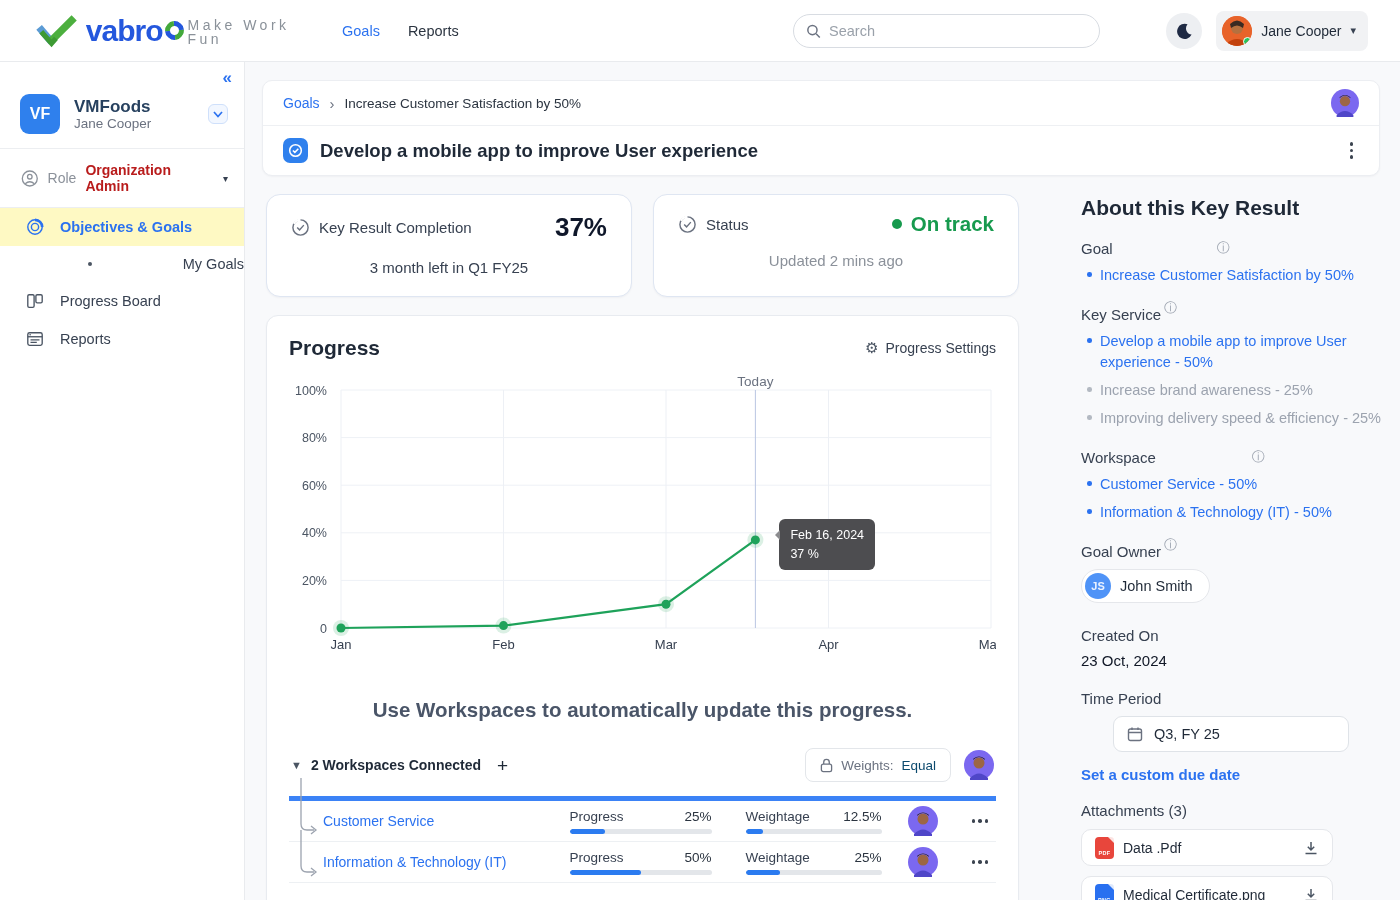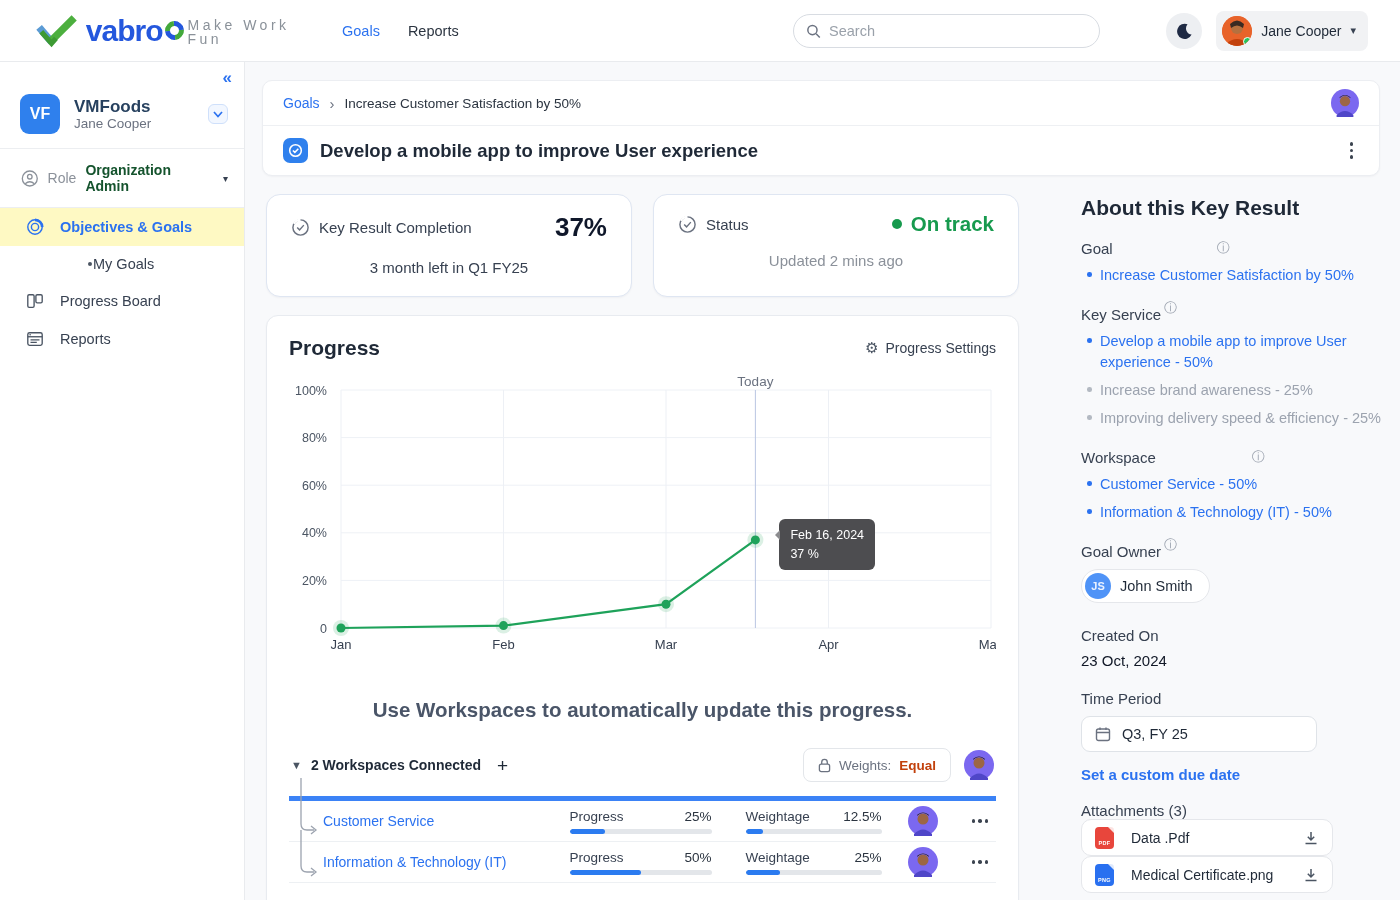--- a/index.html
+++ b/index.html
@@ -41,26 +41,26 @@
   .org-row { display:flex; align-items:center; gap:14px; padding:32px 16px 14px 20px; }
   .org-badge { width:40px; height:40px; border-radius:9px; background:#2f80ed; color:#fff; font-weight:700;
     font-size:16px; display:flex; align-items:center; justify-content:center; }
   .org-name { font-size:17px; font-weight:700; color:#27415f; line-height:1.15; }
   .org-sub { font-size:13.5px; color:#6b7280; }
   .org-expand { margin-left:auto; width:20px; height:20px; border:1px solid #cfe0fb; background:#f2f7ff;
     border-radius:6px; display:flex; align-items:center; justify-content:center; cursor:pointer; }
   .side-divider { border-top:1px solid #eceef1; }
   .role-row { display:flex; align-items:center; gap:9px; padding:13px 16px 13px 21px; font-size:14px; }
   .role-label { color:#8b919a; }
-  .role-value { color:#14532d; font-weight:600; }
+  .role-value { color:#b91c1c; font-weight:600; }
   .role-caret { margin-left:6px; font-size:10px; color:#374151; }
   .side-item { display:flex; align-items:center; gap:16px; height:38px; padding-left:26px;
     font-size:14.5px; color:#374151; cursor:pointer; }
   .side-item.active { background:#fef9c3; color:#2b72f0; font-weight:600; }
-  .side-item.sub { padding-left:88px; gap:1px; height:36px; }
+  .side-item.sub { padding-left:88px; gap:9px; height:36px;justify-content:space-between; }
   .bullet-dot { width:4px; height:4px; border-radius:50%; background:#4b5563; }
   .side-item .si-ic { width:18px; display:flex; justify-content:center; }
 
   
   .head-card { position:absolute; left:262px; top:80px; width:1118px; background:#fff;
     border:1px solid #eceef2; border-radius:10px; box-shadow:0 1px 2px rgba(16,24,40,.04); z-index:5; }
   .crumb-row { height:44px; display:flex; align-items:center; padding:0 20px; gap:10px; }
   .crumb-link { color:#2b72f0; font-size:14px; cursor:pointer; }
   .crumb-sep { color:#6b7280; font-size:15px; }
   .crumb-cur { color:#2b3440; font-size:13.5px; }
@@ -102,21 +102,21 @@
     border-right-color:#8b8b8e; }
   .ws-heading { text-align:center; font-size:20.5px; font-weight:600; color:#4a5568; margin-top:26px; }
   .ws-section { position:relative; margin-top:26px; }
   .ws-bar { display:flex; align-items:center; padding:0 2px; }
   .ws-caret { font-size:11px; color:#4b5563; cursor:pointer; }
   .ws-connected { font-size:14px; font-weight:600; color:#1f2937; margin-left:9px; }
   .ws-plus { font-size:19px; color:#1f2937; margin-left:16px; cursor:pointer; line-height:1; }
   .weights-btn { margin-left:auto; height:34px; border:1px solid #e3e6ea; border-radius:8px; background:#fff;
     display:flex; align-items:center; gap:8px; padding:0 14px; cursor:pointer; }
   .weights-lbl { font-size:13.5px; color:#6b7280; }
-  .weights-val { font-size:13.5px; font-weight:700; color:#c2410c; }
+  .weights-val { font-size:13.5px; font-weight:400; color:#0c4a6e; }
   .ws-bar .avatar { margin-left:13px; }
   .tree-lines { position:absolute; left:6px; top:30px; }
   .ws-table { margin-top:14px; border-top:5px solid #3b82f6; }
   .ws-row { display:flex; align-items:center; height:41px; border-bottom:1px solid #edf0f3; padding-left:34px; }
   .ws-name { font-size:14px; color:#2b72f0; cursor:pointer; flex:1; }
   .metric { width:142px; }
   .metric.w2 { width:136px; margin-left:34px; }
   .metric-top { display:flex; justify-content:space-between; font-size:13.5px; color:#374151; margin-bottom:5px; }
   .metric-val { color:#2b3440; }
   .bar-track { height:5px; background:#e3e6ea; border-radius:3px; overflow:hidden; }
@@ -139,25 +139,25 @@
   .blist li.link::before { background:#2b72f0; }
   .blist li.dim { color:#9ca3af; }
   .blist li.dim::before { background:#b3b9c2; }
   .owner-pill { display:inline-flex; align-items:center; gap:9px; border:1px solid #e5e7eb; border-radius:999px;
     padding:3px 16px 3px 3px; margin-top:9px; background:#fff; }
   .owner-av { width:26px; height:26px; border-radius:50%; background:#4f93f7; color:#eaf2ff; font-size:11px;
     font-weight:700; display:flex; align-items:center; justify-content:center; }
   .owner-name { font-size:14.5px; color:#1f2937; }
   .plain-value { font-size:15px; color:#111827; margin-top:8px; }
   .tp-select { margin-top:9px; width:236px; height:36px; border:1px solid #dfe3e8; border-radius:9px;
-    display:flex; align-items:center; gap:11px; padding:0 13px; background:#fff; cursor:pointer; }
+    display:flex; align-items:center; gap:11px; padding:0 13px; background:#fff; cursor:pointer;margin-left:32px; }
   .tp-value { font-size:14.5px; color:#1f2937; font-weight:500; }
   .due-link { display:inline-block; margin-top:14px; font-size:15px; font-weight:600; color:#2b72f0; cursor:pointer; }
   .attach-card { width:252px; height:37px; border:1px solid #e5e7eb; border-radius:10px; background:#fff;
-    display:flex; align-items:center; gap:17px; padding:0 13px; margin-top:0; }
+    display:flex; align-items:center; gap:9px; padding:0 13px; margin-top:10px; }
   .file-ic { width:19px; height:22px; border-radius:4px; position:relative; display:flex; align-items:flex-end;
     justify-content:center; }
   .file-ic.pdf { background:#e8463c; }
   .file-ic.png { background:#2970f0; }
   .file-ic span { color:#fff; font-size:5.5px; font-weight:700; margin-bottom:3px; letter-spacing:.3px; }
   .file-ic::before { content:""; position:absolute; top:0; right:0; border:3.5px solid transparent;
     border-top-color:#fff; border-right-color:#fff; border-top-right-radius:3px; opacity:.85; }
   .attach-name { font-size:14px; color:#1f2937; }
   .dl-btn { margin-left:auto; cursor:pointer; display:flex; }
 </style>

